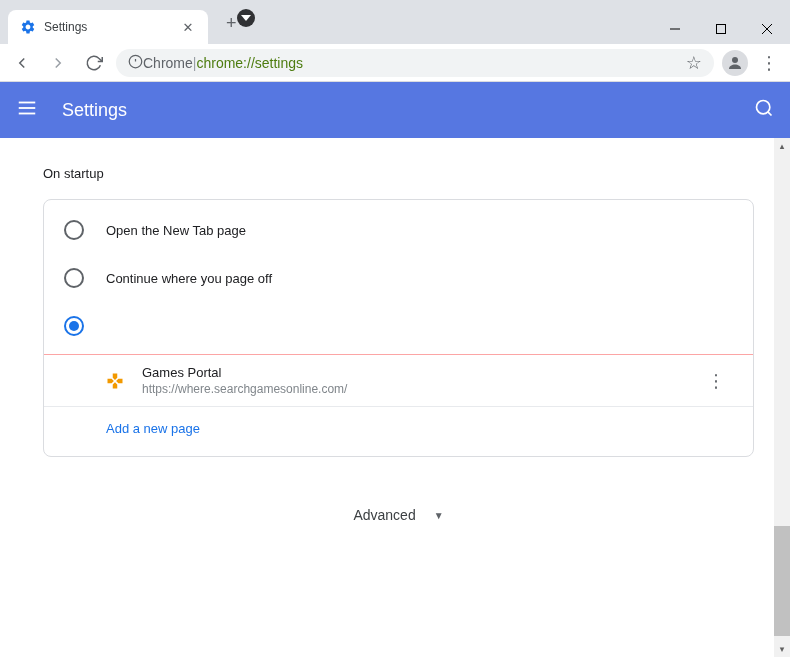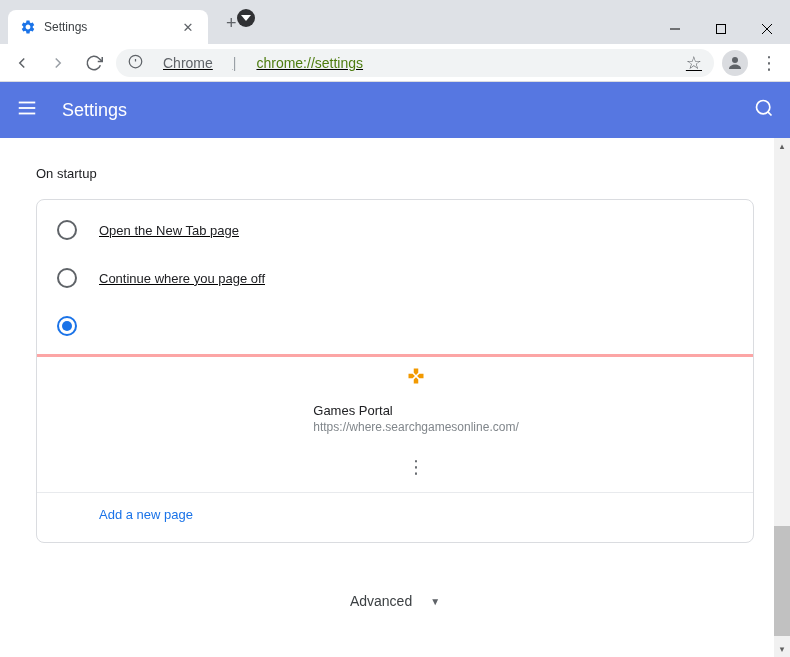--- a/index.html
+++ b/index.html
@@ -13,47 +13,47 @@
     .tab-close { margin-left: auto; font-size: 13px; color: #5f6368; cursor: pointer; width: 16px; text-align: center; }
     .new-tab { color: #5f6368; font-size: 18px; margin-left: 18px; margin-bottom: 10px; cursor: pointer; }
     .window-controls { margin-left: auto; display: flex; gap: 0; }
     .win-btn { width: 46px; height: 30px; display: flex; align-items: center; justify-content: center; cursor: pointer; }
     .record-btn { margin-right: 30px; width: 18px; height: 18px; background: #303134; border-radius: 50%; display: flex; align-items: center; justify-content: center; align-self: center; margin-bottom: 8px; }
     .record-inner { width: 0; height: 0; border-left: 5px solid transparent; border-right: 5px solid transparent; border-top: 6px solid #fff; }
     
     
     .addressbar { height: 38px; background: #fff; display: flex; align-items: center; padding: 0 8px; gap: 8px; border-bottom: 1px solid #dadce0; }
     .nav-btn { width: 28px; height: 28px; display: flex; align-items: center; justify-content: center; color: #5f6368; cursor: pointer; border-radius: 50%; font-size: 18px; }
-    .addr-field { flex: 1; height: 28px; background: #f1f3f4; border-radius: 14px; display: flex; align-items: center; padding: 0 12px; gap: 20px; font-size: 14px; text-decoration: underline; }
+    .addr-field { flex: 1; height: 28px; background: #f1f3f4; border-radius: 14px; display: flex; align-items: center; padding: 0 12px; gap: 0; font-size: 14px; }
     .addr-icon { color: #5f6368; font-size: 13px; }
     .addr-label { color: #5f6368; font-size: 14px; }
     .addr-sep { color: #9aa0a6; }
     .addr-url { color: #4d7c0f; }
     .addr-star { margin-left: auto; color: #5f6368; font-size: 18px; }
     .profile-btn { width: 26px; height: 26px; border-radius: 50%; background: #dadce0; display: flex; align-items: center; justify-content: center; color: #5f6368; cursor: pointer; }
     .menu-btn { width: 26px; height: 26px; display: flex; align-items: center; justify-content: center; color: #5f6368; cursor: pointer; font-size: 18px; }
     
     
     .app-header { height: 56px; background: #5677e1; display: flex; align-items: center; padding: 0 16px; gap: 24px; color: #fff; }
     .hamburger { cursor: pointer; }
     .app-title { font-size: 18px; font-weight: 400; }
     .search-btn { margin-left: auto; cursor: pointer; }
     
     
     .content-wrap { position: relative; height: calc(657px - 44px - 38px - 56px); overflow: hidden; }
-    .content { padding: 28px 36px 20px 36px; height: 100%; overflow-y: auto; }
+    .content { padding: 28px 36px 20px 36px; height: 100%; overflow-y: auto; margin-left: 7px; }
     .section-title { font-size: 13px; color: #202124; margin-bottom: 18px; }
     .card { background: #fff; border: 1px solid #dadce0; border-radius: 8px; padding: 6px 0; }
-    .radio-row { display: flex; align-items: center; padding: 14px 20px; gap: 22px; cursor: pointer; text-decoration: underline; }
+    .radio-row { display: flex; align-items: center; padding: 14px 20px; gap: 22px; cursor: pointer; }
     .radio { width: 20px; height: 20px; border: 2px solid #5f6368; border-radius: 50%; flex-shrink: 0; position: relative; }
     .radio.checked { border-color: #1a73e8; }
     .radio.checked::after { content: ""; position: absolute; width: 10px; height: 10px; background: #1a73e8; border-radius: 50%; top: 3px; left: 3px; }
     .radio-label { font-size: 13px; color: #202124; }
     
-    .page-row { display: flex; align-items: center; padding: 10px 20px 10px 62px; gap: 18px; border-top: 3px solid #fca5a5; margin-top: 4px; flex-direction: column; }
+    .page-row { display: flex; align-items: center; padding: 10px 20px 10px 62px; gap: 18px; border-top: 1px solid #fca5a5; margin-top: 4px; }
     .page-favicon { width: 18px; height: 18px; flex-shrink: 0; position: relative; }
     .page-info { flex: 1; }
     .page-name { font-size: 13px; color: #202124; margin-bottom: 2px; }
     .page-url { font-size: 12px; color: #80868b; }
     .page-menu { color: #5f6368; font-size: 18px; cursor: pointer; padding: 4px 8px; }
     
     .link-row { display: flex; align-items: center; padding: 14px 20px 14px 62px; border-top: 1px solid #e8eaed; text-align: center; }
     .link-text { font-size: 13px; color: #1a73e8; cursor: pointer; font-weight: 500; }
     
     .advanced-row { display: flex; align-items: center; justify-content: center; gap: 18px; margin-top: 50px; cursor: pointer; }

